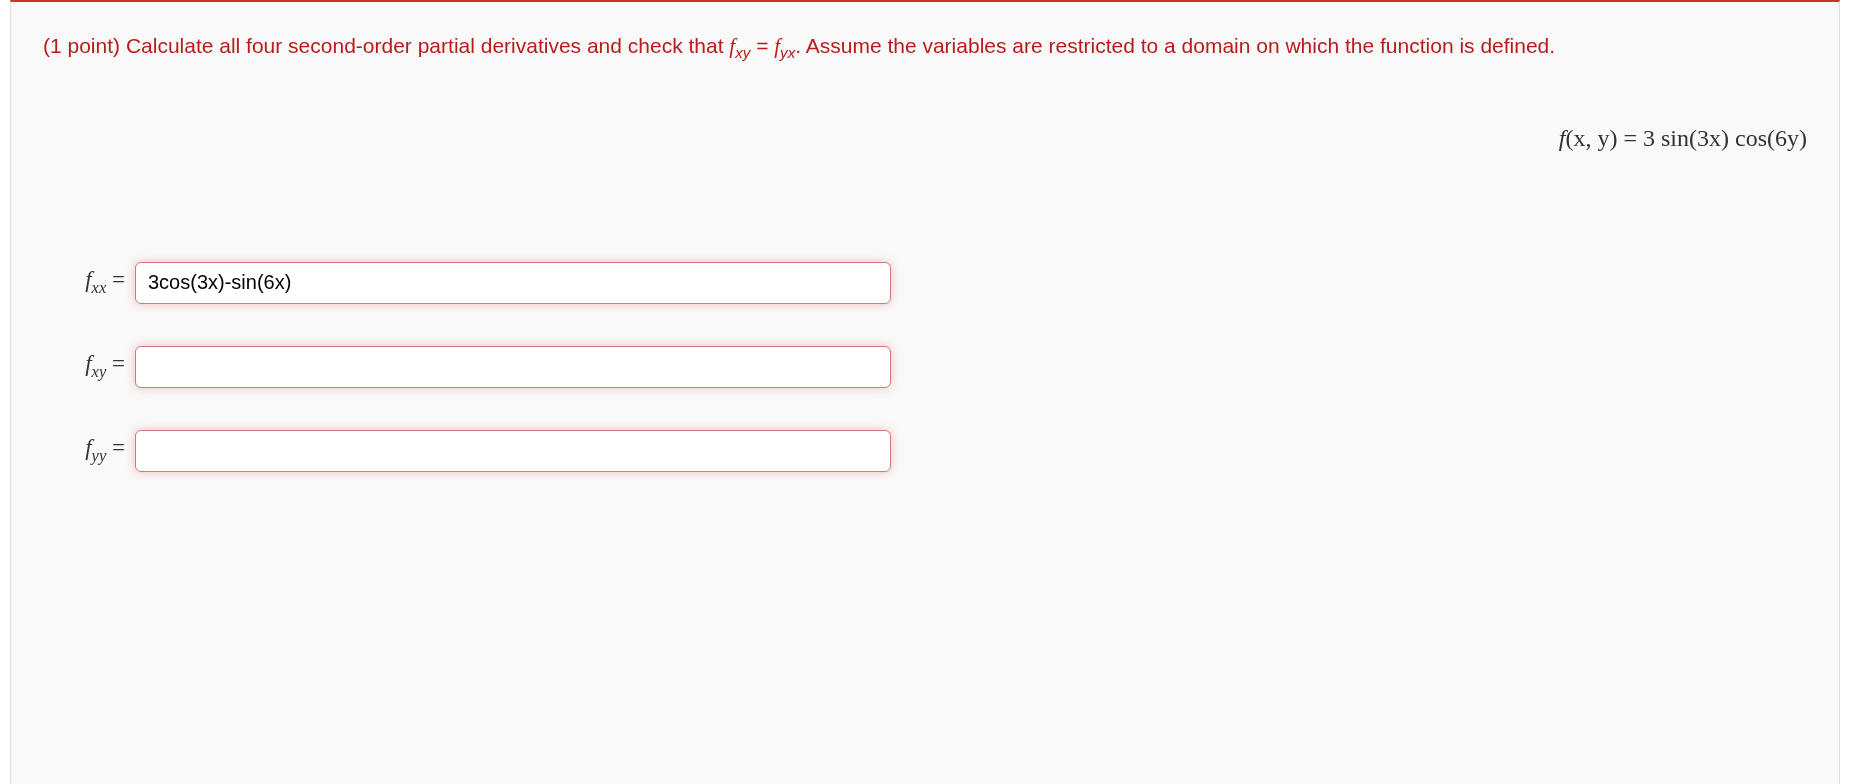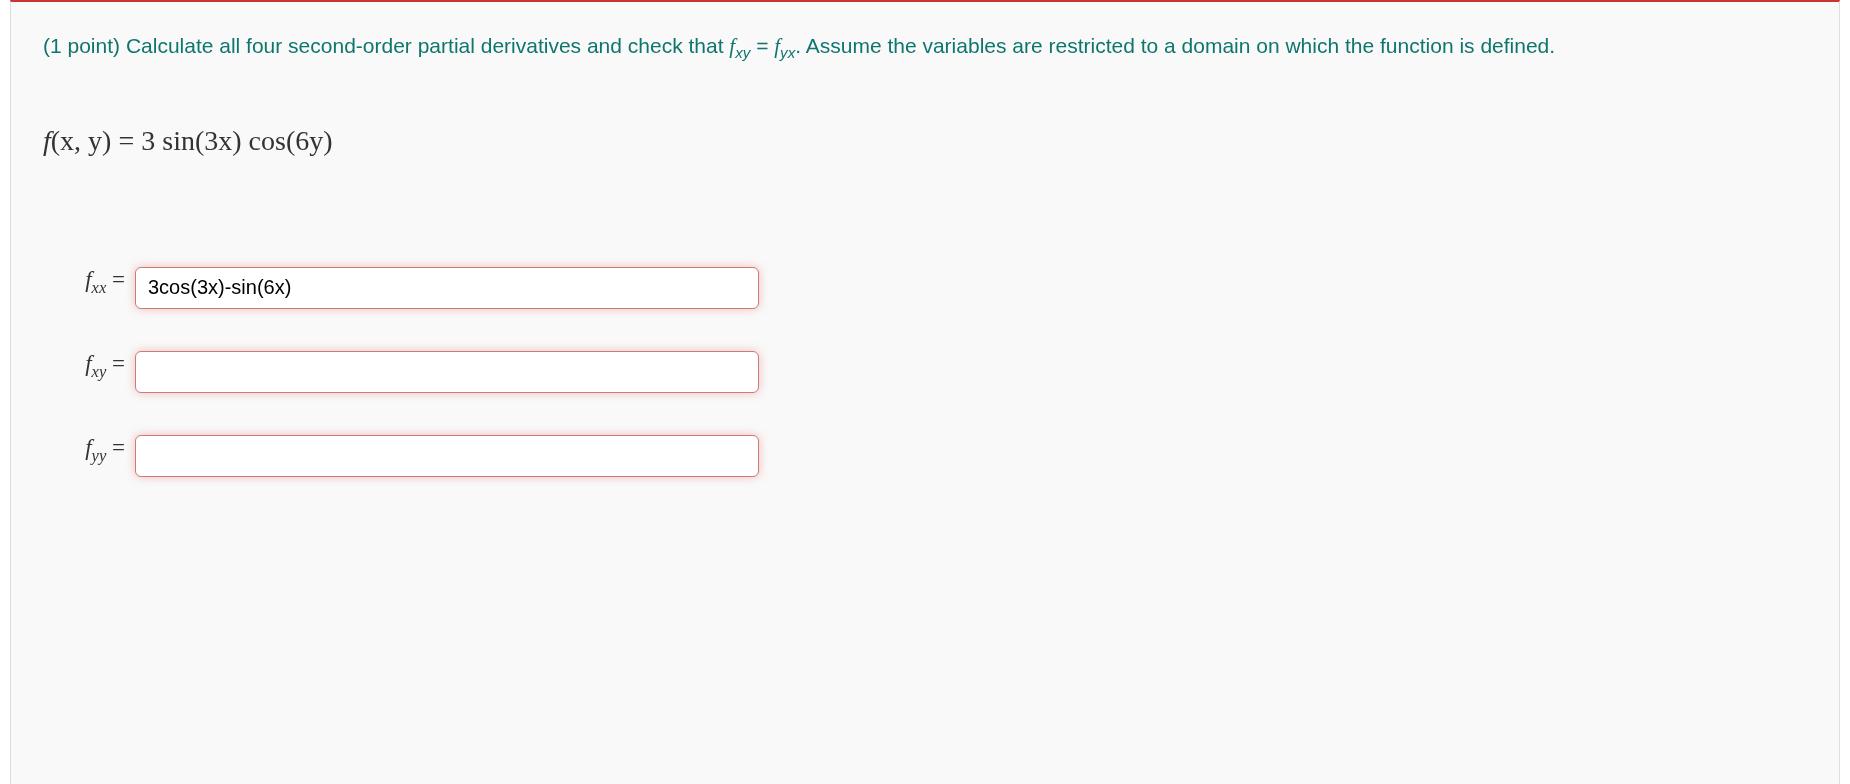--- a/index.html
+++ b/index.html
@@ -16,48 +16,48 @@
     border-top: 2px solid #cc3333;
     border-bottom: none;
     background: #f9f9f9;
     padding: 28px 32px 40px 32px;
     margin: 0 10px;
     min-height: 784px;
   }
   .problem-text {
     font-size: 21px;
     line-height: 1.55;
-    color: #0f766e;
+    color: #b91c1c;
     margin-bottom: 50px;
   }
   .math-i { font-style: italic; font-family: Georgia, 'Times New Roman', serif; }
   .sub { font-size: 0.72em; font-style: italic; vertical-align: sub; }
   .equation-block {
-    text-align: left;
+    text-align: right;
     font-family: Georgia, 'Times New Roman', serif;
-    font-size: 28px;
+    font-size: 24px;
     font-style: italic;
     margin: 60px 0 110px 0;
   }
   .upright { font-style: normal; }
   .answer-row {
     display: flex;
-    align-items: flex-start;
+    align-items: center;
     margin: 22px 0 42px 16px;
   }
   .answer-label {
     font-family: Georgia, 'Times New Roman', serif;
     font-style: italic;
     font-size: 23px;
     min-width: 76px;
     text-align: right;
     padding-right: 10px;
   }
   .answer-input {
-    width: 624px;
+    width: 756px;
     height: 42px;
     padding: 6px 12px;
     font-size: 20px;
     font-family: Arial, sans-serif;
     border: 1px solid #cc7a7a;
     border-radius: 6px;
     background: #fff;
     box-shadow: 0 0 10px rgba(220, 80, 80, 0.35);
     outline: none;
   }

